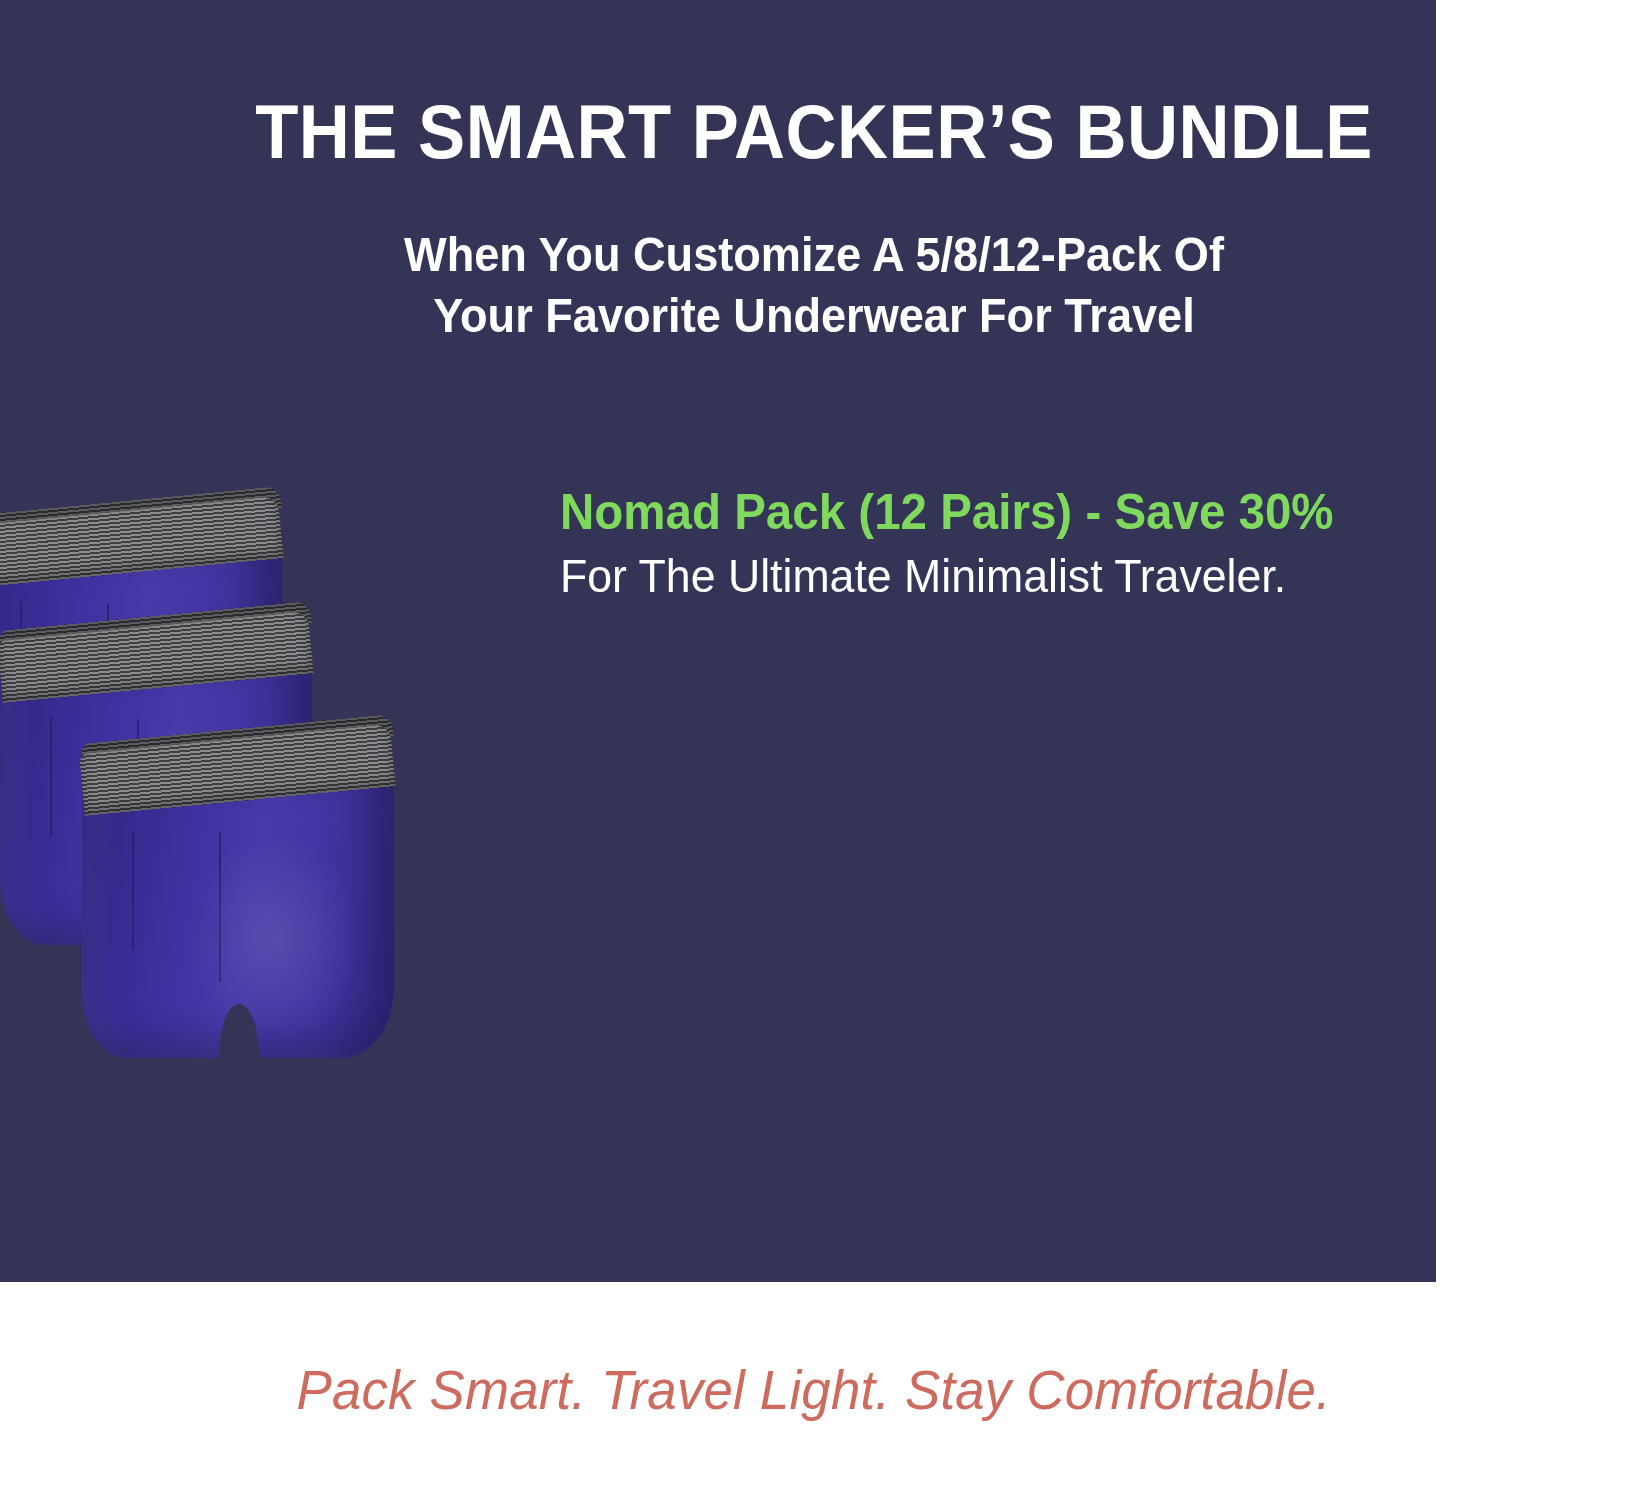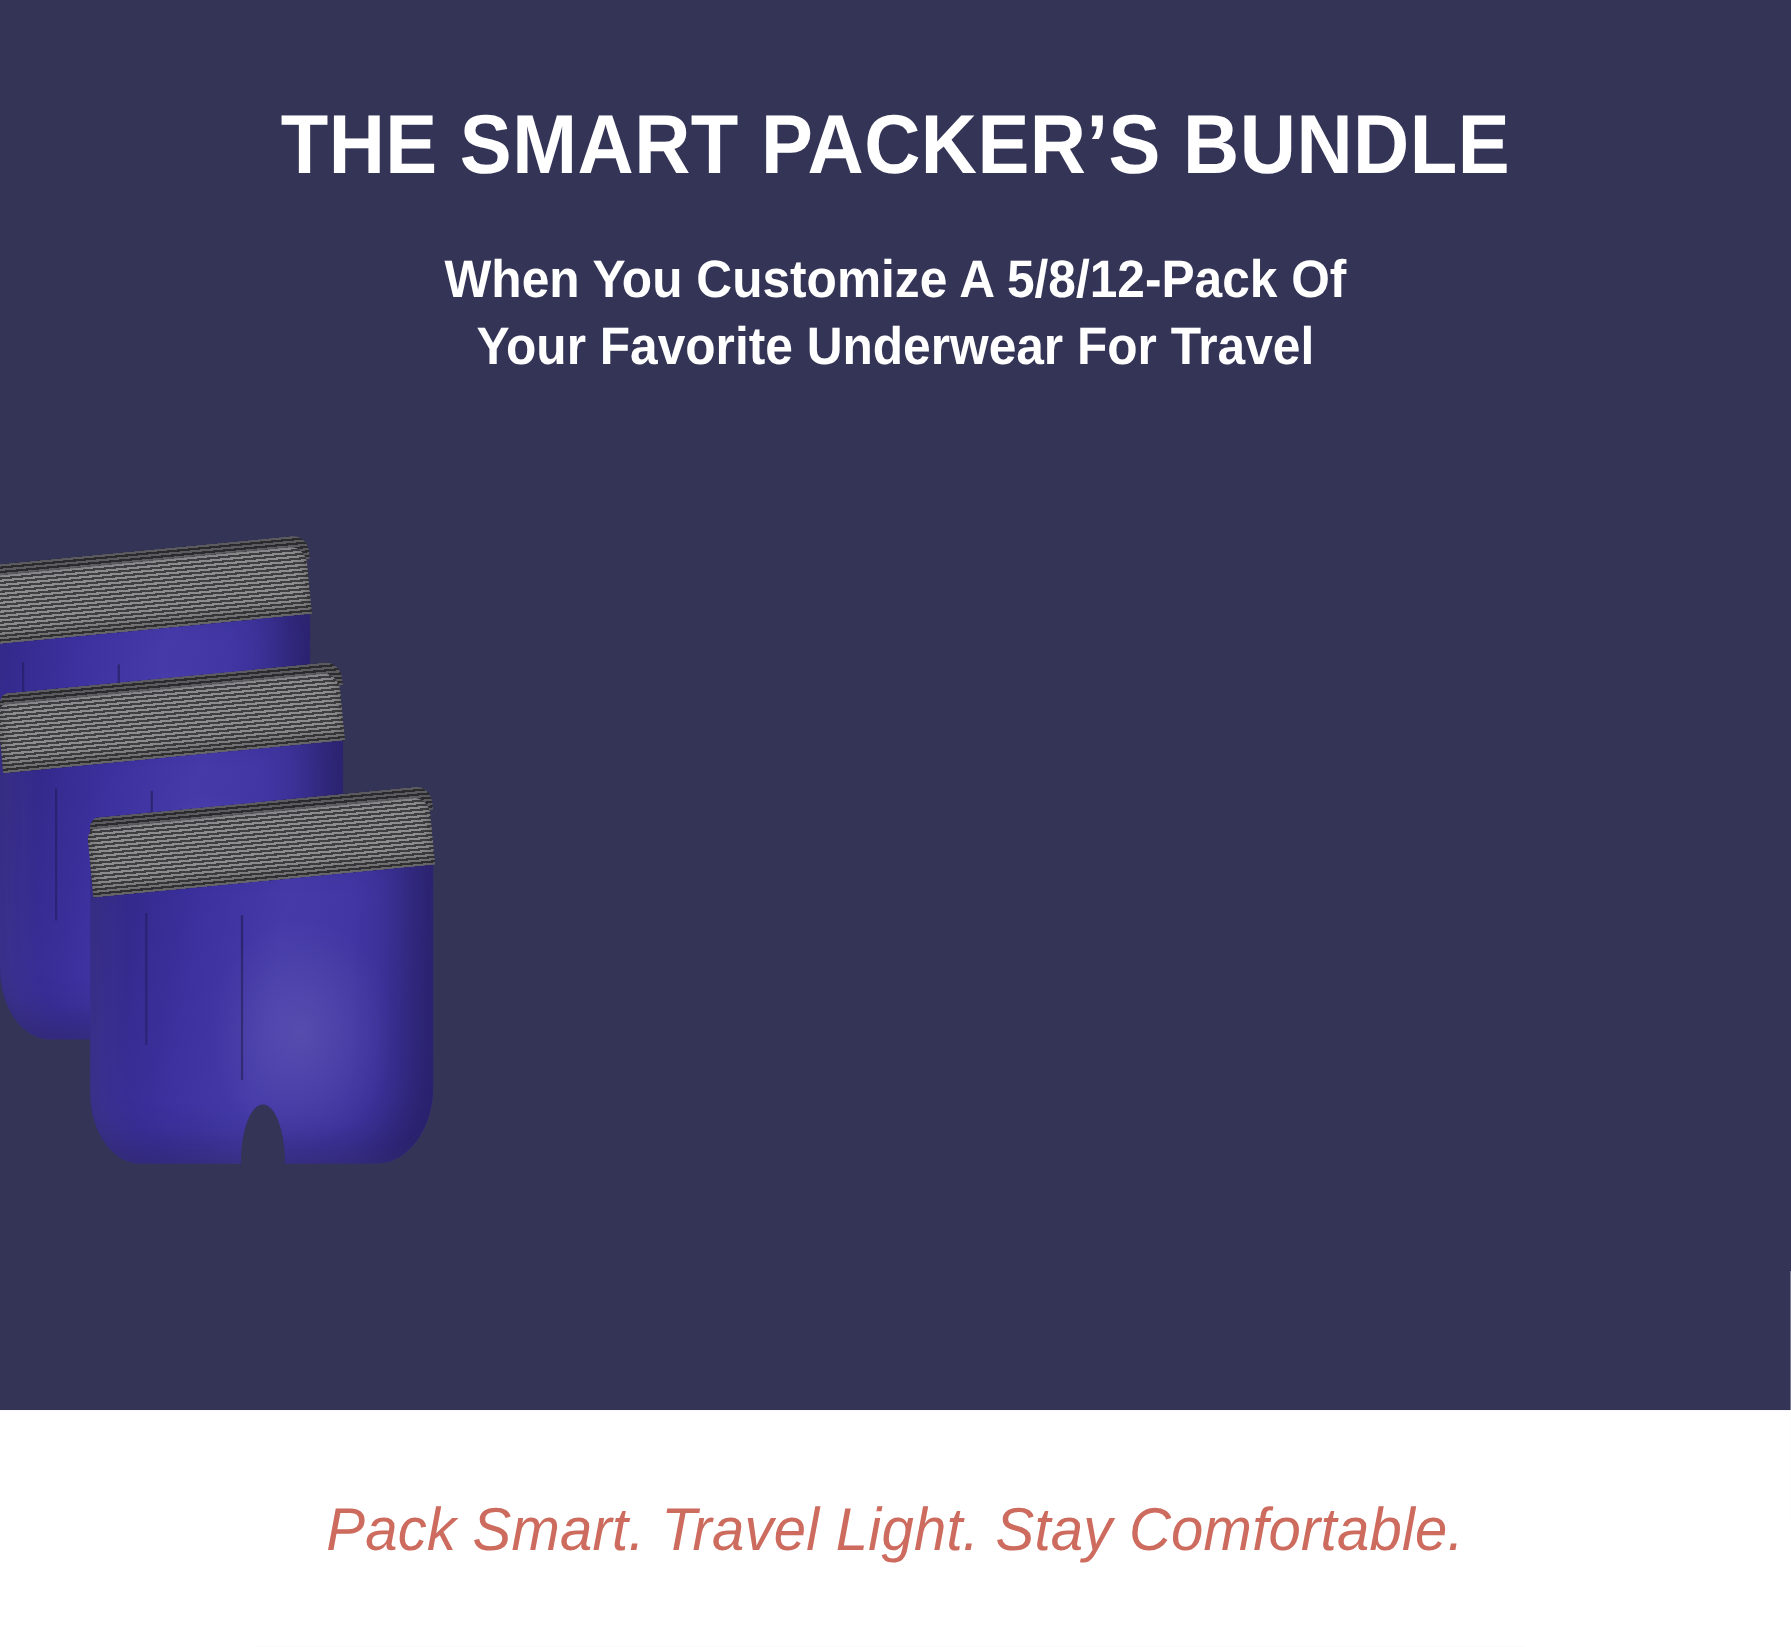--- a/index.html
+++ b/index.html
@@ -16,21 +16,21 @@
     position:relative;
     width:1628px;
     height:1497px;
     background:#ffffff;
   }
 
   
   .hero {
     position:absolute;
     left:0; top:0;
-    width:1628px;
+    width:1436px;
     height:1282px;
     background:#343457;
     overflow:hidden;
   }
 
   
   .headline {
     position:absolute;
     left:0; top:94px;
     width:1628px;
@@ -259,20 +259,26 @@
         <div class="waistband-rim"></div>
         <div class="waistband"></div>
       </div>
 
     </div>
 
     <div class="tiers">
 
 
 
+      <div class="tier">
+        <div class="tier-title">Nomad Pack (12 Pairs) - Save 30%</div>
+        <div class="tier-desc">
+          <div>For The Ultimate Minimalist Traveler.</div>
+        </div>
+      </div>
 
     </div>
   </div>
 
   <div class="footer">
     <div class="footer-tagline">Pack Smart. Travel Light. Stay Comfortable.</div>
   </div>
 
 </div>
 

